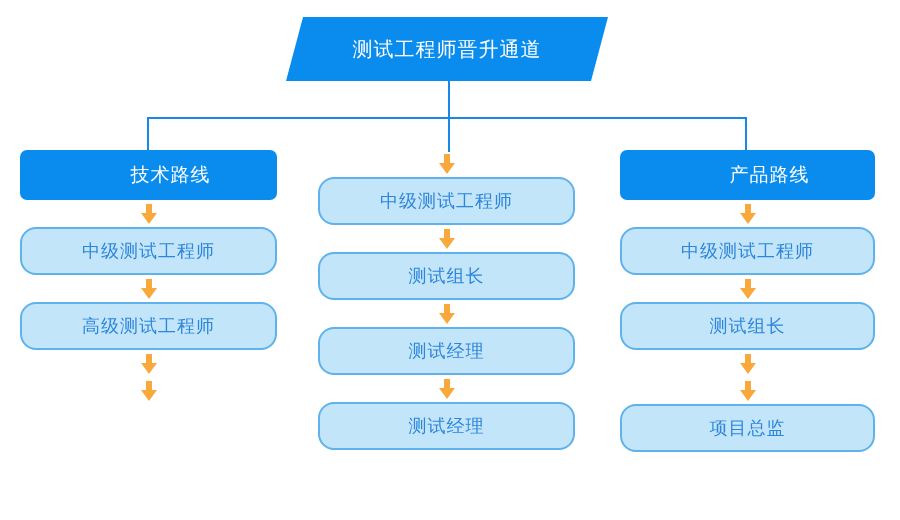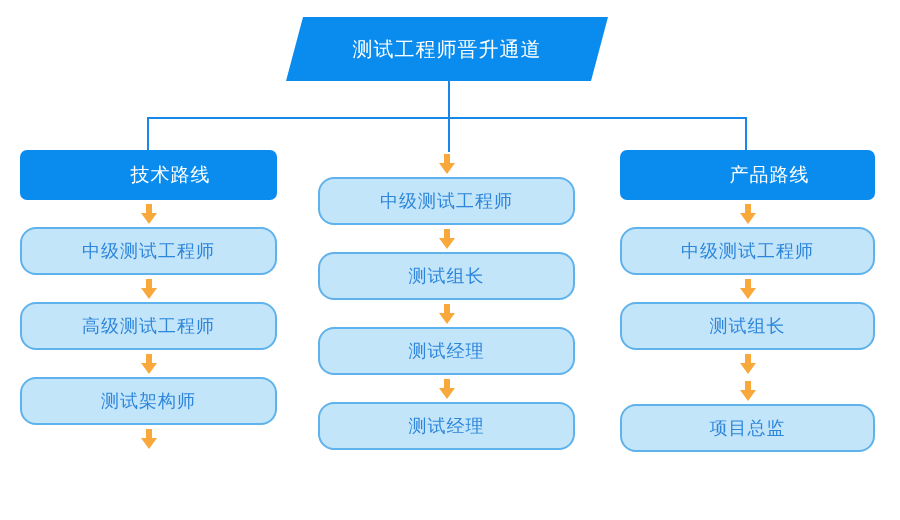--- a/index.html
+++ b/index.html
@@ -125,21 +125,20 @@
       <svg width="16" height="20" viewBox="0 0 16 20">
           <path d="M5 0 h6 v9 h5 L8 20 L0 9 h5 Z" fill="#F9A93C"></path>
         </svg>
     </div>
     <div class="step-box">高级测试工程师</div>
     <div class="arrow-gap">
       <svg width="16" height="20" viewBox="0 0 16 20">
           <path d="M5 0 h6 v9 h5 L8 20 L0 9 h5 Z" fill="#F9A93C"></path>
         </svg>
     </div>
-    <div class="step-box">测试架构师</div>
     <div class="arrow-gap">
       <svg width="16" height="20" viewBox="0 0 16 20">
           <path d="M5 0 h6 v9 h5 L8 20 L0 9 h5 Z" fill="#F9A93C"></path>
         </svg>
     </div>
   </div>
 
   <div class="column col-2">
     <div class="arrow-gap">
       <svg width="16" height="20" viewBox="0 0 16 20">

